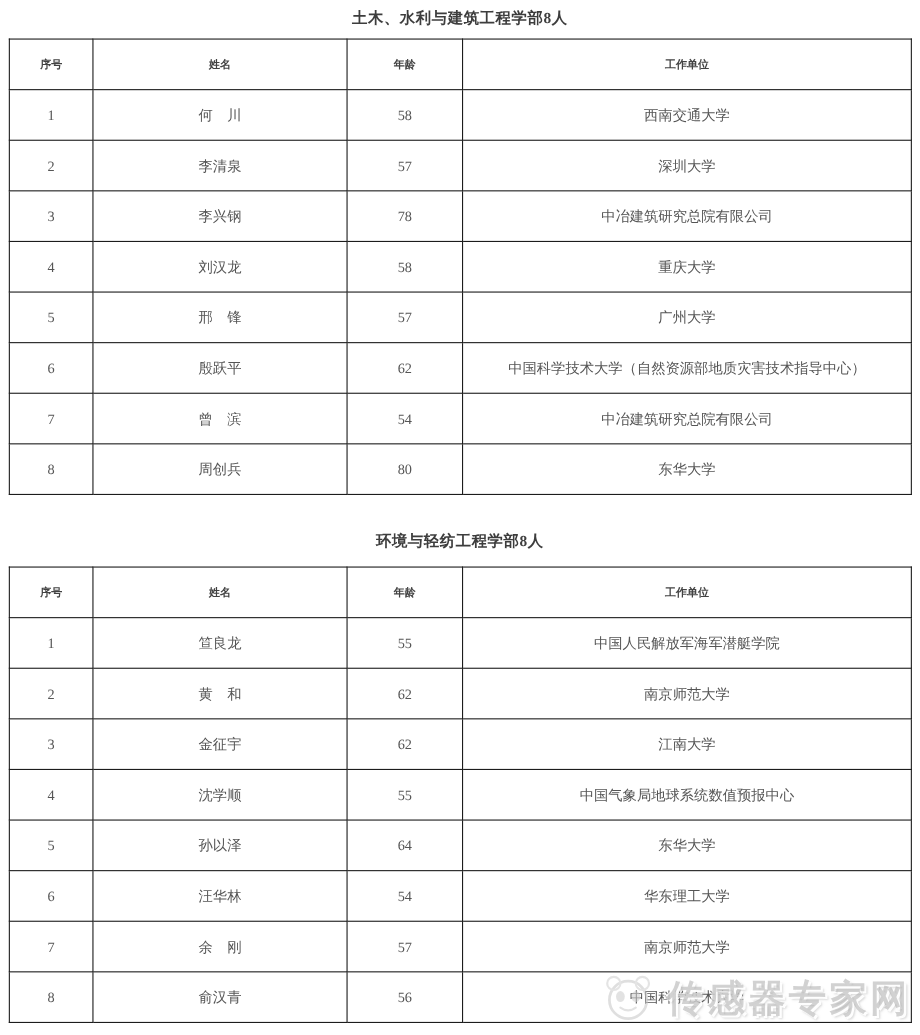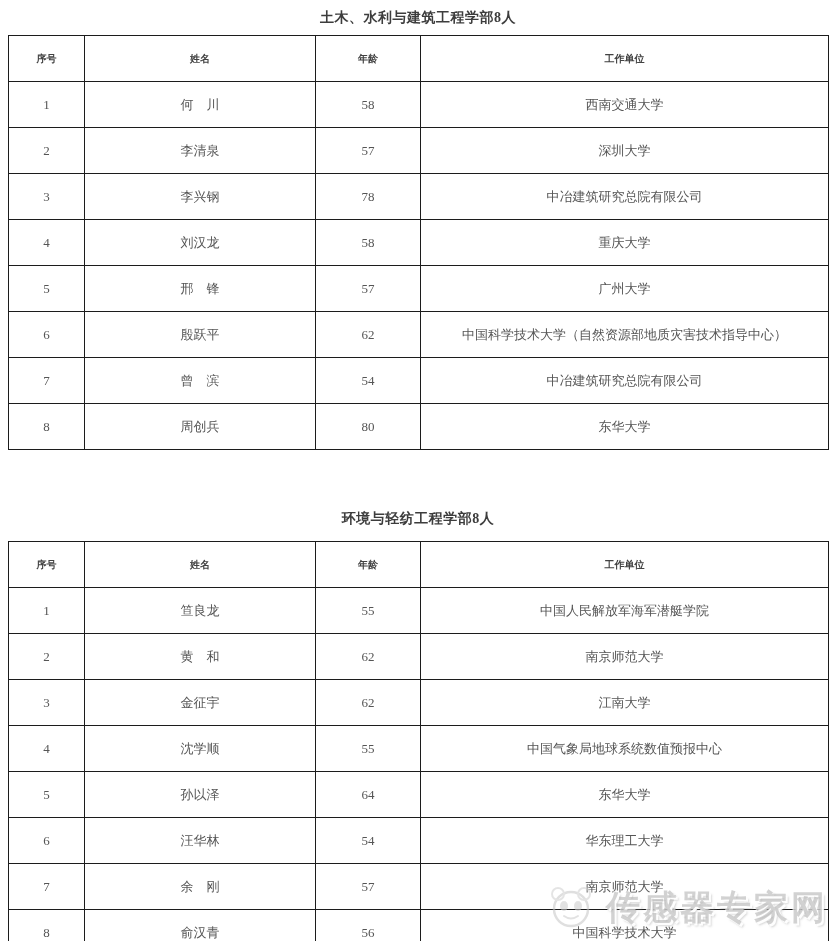--- a/index.html
+++ b/index.html
@@ -21,21 +21,21 @@
     padding: 0;
     height: 22px;
     line-height: 22px;
     text-align: center;
     font-size: 14px;
     font-weight: 700;
     color: #3d3d3d;
     letter-spacing: 0.5px;
   }
   .title-first { margin-top: 7px; margin-bottom: 6px; }
-  .title-second { margin-top: 58px; margin-bottom: 11px; }
+  .title-second { margin-top: 32px; margin-bottom: 11px; }
   table.roster {
     table-layout: fixed;
     border-collapse: collapse;
     margin-left: 8px;
     width: 820px;
     background: #ffffff;
   }
   table.roster th, table.roster td {
     border: 1px solid #1c1c1c;
     height: 45px;

